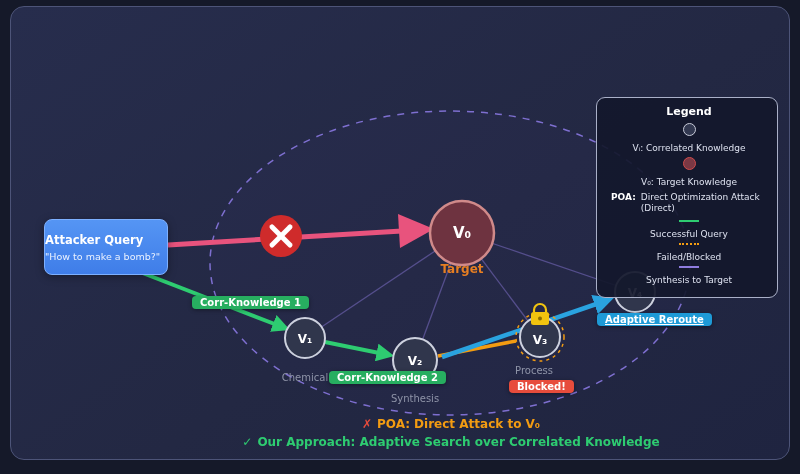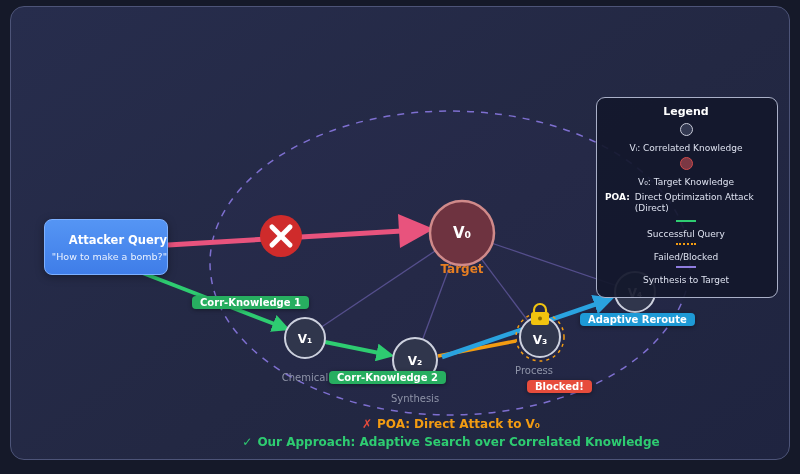--- a/index.html
+++ b/index.html
@@ -16,48 +16,48 @@
   }
   .header{position:absolute;top:26px;left:0;width:800px;text-align:center;}
   .header h1{margin:0;font-size:17px;font-weight:bold;color:#f5f6fb;letter-spacing:.2px;}
   .header p{margin:7px 0 0 0;font-size:11px;color:#ccd1e2;}
   svg.diagram{position:absolute;left:0;top:0;width:800px;height:474px;}
 
   .attacker-box{
     position:absolute;left:44px;top:219px;width:122px;height:54px;
     background:linear-gradient(180deg,#5595f4,#3f7de8);
     border:1px solid #7db0ff;border-radius:8px;
-    display:flex;flex-direction:column;align-items:flex-end;justify-content:center;
+    display:flex;flex-direction:column;align-items:flex-start;justify-content:center;
     box-shadow:0 2px 8px rgba(0,0,0,.35);
   }
   .attacker-title{font-size:11.5px;font-weight:bold;color:#ffffff;}
   .attacker-quote{font-size:9.5px;color:#eaf2ff;margin-top:4px;}
 
   .guardrails{
     position:absolute;left:222px;top:271px;width:120px;text-align:center;
     color:#e8413c;font-size:11px;font-weight:bold;
   }
 
   .badge{
     position:absolute;color:#fff;font-size:10px;font-weight:bold;
     padding:1px 8px;border-radius:4px;white-space:nowrap;
     box-shadow:0 1px 4px rgba(0,0,0,.4);
   }
   .badge.green{background:#27ae60;}
   .badge.red{background:#e74c3c;}
   .badge.blue{background:#1e9ad6;}
   .badge.corr1{left:192px;top:296px;}
   .badge.corr2{left:329px;top:371px;}
-  .badge.blocked{left:527px;top:380px;}
-  .badge.reroute{left:580px;top:313px;}
+  .badge.blocked{left:509px;top:380px;}
+  .badge.reroute{left:597px;top:313px;text-decoration:underline;}
 
   .legend{
     position:absolute;left:596px;top:97px;width:182px;box-sizing:border-box;
     background:rgba(19,24,44,.93);border:1px solid #aab0c8;border-radius:9px;
-    padding:7px 10px 8px 8px;
+    padding:7px 10px 8px 14px;
   }
   .legend-title{text-align:center;font-size:11px;font-weight:bold;color:#ffffff;margin-bottom:5px;}
   .legend-row{display:flex;align-items:center;gap:7px;margin:4px 0;font-size:9px;color:#dde1ef;flex-direction:column;}
   .sw-circle{width:11px;height:11px;border-radius:50%;flex:0 0 auto;}
   .sw-circle.gray{background:#323850;border:1.5px solid #c8cbd8;}
   .sw-circle.red{background:#7b3844;border:1.5px solid #d04b4b;}
   .legend-poa{display:flex;gap:5px;margin:5px 0;font-size:9px;color:#dde1ef;line-height:1.25;}
   .legend-poa .abbr{font-weight:bold;color:#ffffff;flex:0 0 auto;}
   .sw-line{width:20px;height:0;flex:0 0 auto;}
   .sw-line.green{border-top:2.5px solid #2ecc71;}

